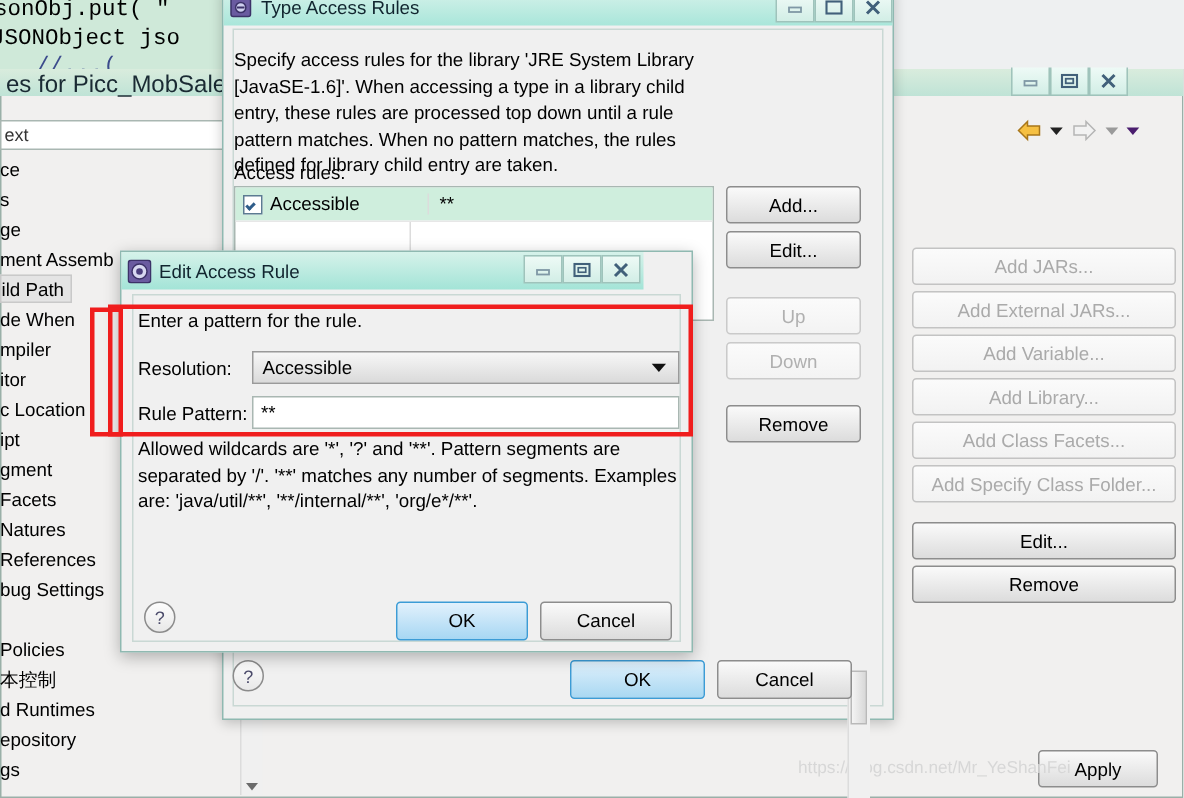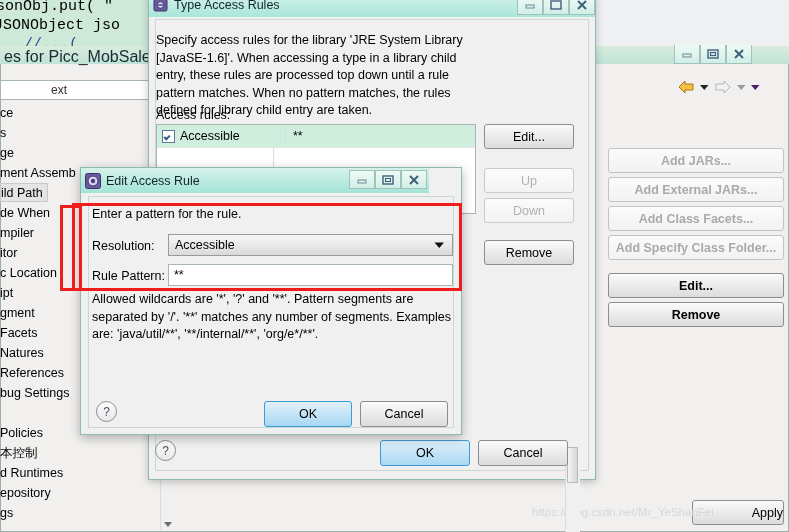--- a/index.html
+++ b/index.html
@@ -28,48 +28,48 @@
 
   
   .winbtns{display:flex;}
   .winbtn{width:26px;height:19px;border:1px solid #9fc3bb;border-top:none;
      background:linear-gradient(to bottom,#eefaf6,#d2eee6);
      display:flex;align-items:center;justify-content:center;box-sizing:border-box;}
   .winbtn svg{display:block;}
 
   
   #filter-field{left:0;top:80px;width:175px;height:20px;background:#fff;border:1px solid #a9b7b2;box-sizing:border-box;}
-  #filter-text{left:3px;top:83px;color:#333;margin-left:48px;}
+  #filter-text{left:3px;top:83px;color:#333;}
 
   
   #navbar{left:676px;top:78px;width:110px;height:24px;}
   .navgrp{display:flex;align-items:center;gap:3px;}
 
   
   #sidebar{left:0;top:103px;width:82px;height:420px;overflow:hidden;}
   .tree-item{height:20px;line-height:20px;font-size:12.5px;white-space:nowrap;padding-left:0px;}
   .tree-item.sel{background:#e4e4e4;border:1px solid #c9c9c9;box-sizing:border-box;
      display:inline-block;padding:0 4px 0 0;height:19px;line-height:18px;}
   #sidebar-vscroll{left:160px;top:430px;width:14px;height:100px;}
 
   
-  #right-btncol{left:608px;top:148px;width:178px;font-weight:bold;}
+  #right-btncol{left:608px;top:165px;width:178px;}
   .ebtn{
     width:176px;height:25px;margin-bottom:4px;
     border:1px solid #c3c3c3;border-radius:3px;
     background:linear-gradient(to bottom,#fbfbfb,#f2f2f2);
     color:#aaa;font-size:12.5px;text-align:center;line-height:24px;
     box-sizing:border-box;white-space:nowrap;overflow:hidden;
   }
   .ebtn.enabled{border:1px solid #8d8d8d;color:#000;
      background:linear-gradient(to bottom,#fafafa,#dcdcdc);}
   .gap{height:9px;}
 
-  #apply-btn{left:692px;top:500px;width:92px;height:25px;border:1px solid #8d8d8d;border-radius:3px;
-     background:linear-gradient(to bottom,#fafafa,#dcdcdc);text-align:right;line-height:24px;
+  #apply-btn{left:692px;top:500px;width:80px;height:25px;border:1px solid #8d8d8d;border-radius:3px;
+     background:linear-gradient(to bottom,#fafafa,#dcdcdc);text-align:center;line-height:24px;
      font-size:12.5px;box-sizing:border-box;}
 
   #watermark{left:532px;top:506px;font-size:11.5px;color:#d7d7d7;white-space:nowrap;}
 
   
   #warn-link{left:447px;top:325px;font-size:12.5px;color:#0000cc;text-decoration:underline;}
   #warn-suffix{left:484px;top:325px;font-size:12.5px;color:#000;}
 
   
   #dlg-tar{left:148px;top:-8px;width:448px;height:488px;
@@ -244,20 +244,22 @@
 
 <div class="abs vsb" id="sidebar-vscroll" style="width:14px;height:60px;left:160px;top:470px;">
   <svg class="dn" width="10" height="8" viewBox="0 0 10 8">
       <path d="M1 2 L9 2 L5 7 Z" fill="#6b6b6b"></path>
     </svg>
 </div>
 
 <div class="abs" id="right-btncol">
   <div class="ebtn">Add JARs...</div>
   <div class="ebtn">Add External JARs...</div>
+  <div class="ebtn">Add Variable...</div>
+  <div class="ebtn">Add Library...</div>
   <div class="ebtn">Add Class Facets...</div>
   <div class="ebtn">Add Specify Class Folder...</div>
   <div class="gap"></div>
   <div class="ebtn enabled">Edit...</div>
   <div class="ebtn enabled">Remove</div>
   <div class="gap"></div>
 </div>
 
 <div class="abs" id="apply-btn">Apply</div>
 <div class="abs" id="watermark">https://blog.csdn.net/Mr_YeShanFei</div>
@@ -305,20 +307,21 @@
   </div>
   <div class="tar-rowempty">
       <i></i>
     </div>
   <div class="tar-rowempty" style="border-top:none;">
       <i></i>
     </div>
 </div>
 
 <div class="abs" id="tar-btncol">
+  <div class="mbtn">Add...</div>
   <div class="mbtn">Edit...</div>
   <div style="height:14px"></div>
   <div class="mbtn dis">Up</div>
   <div class="mbtn dis">Down</div>
   <div style="height:12px"></div>
   <div class="mbtn">Remove</div>
 </div>
 
 <div class="abs vsb" id="tar-vscroll">
   <div class="thumb" style="top:2px;"></div>

